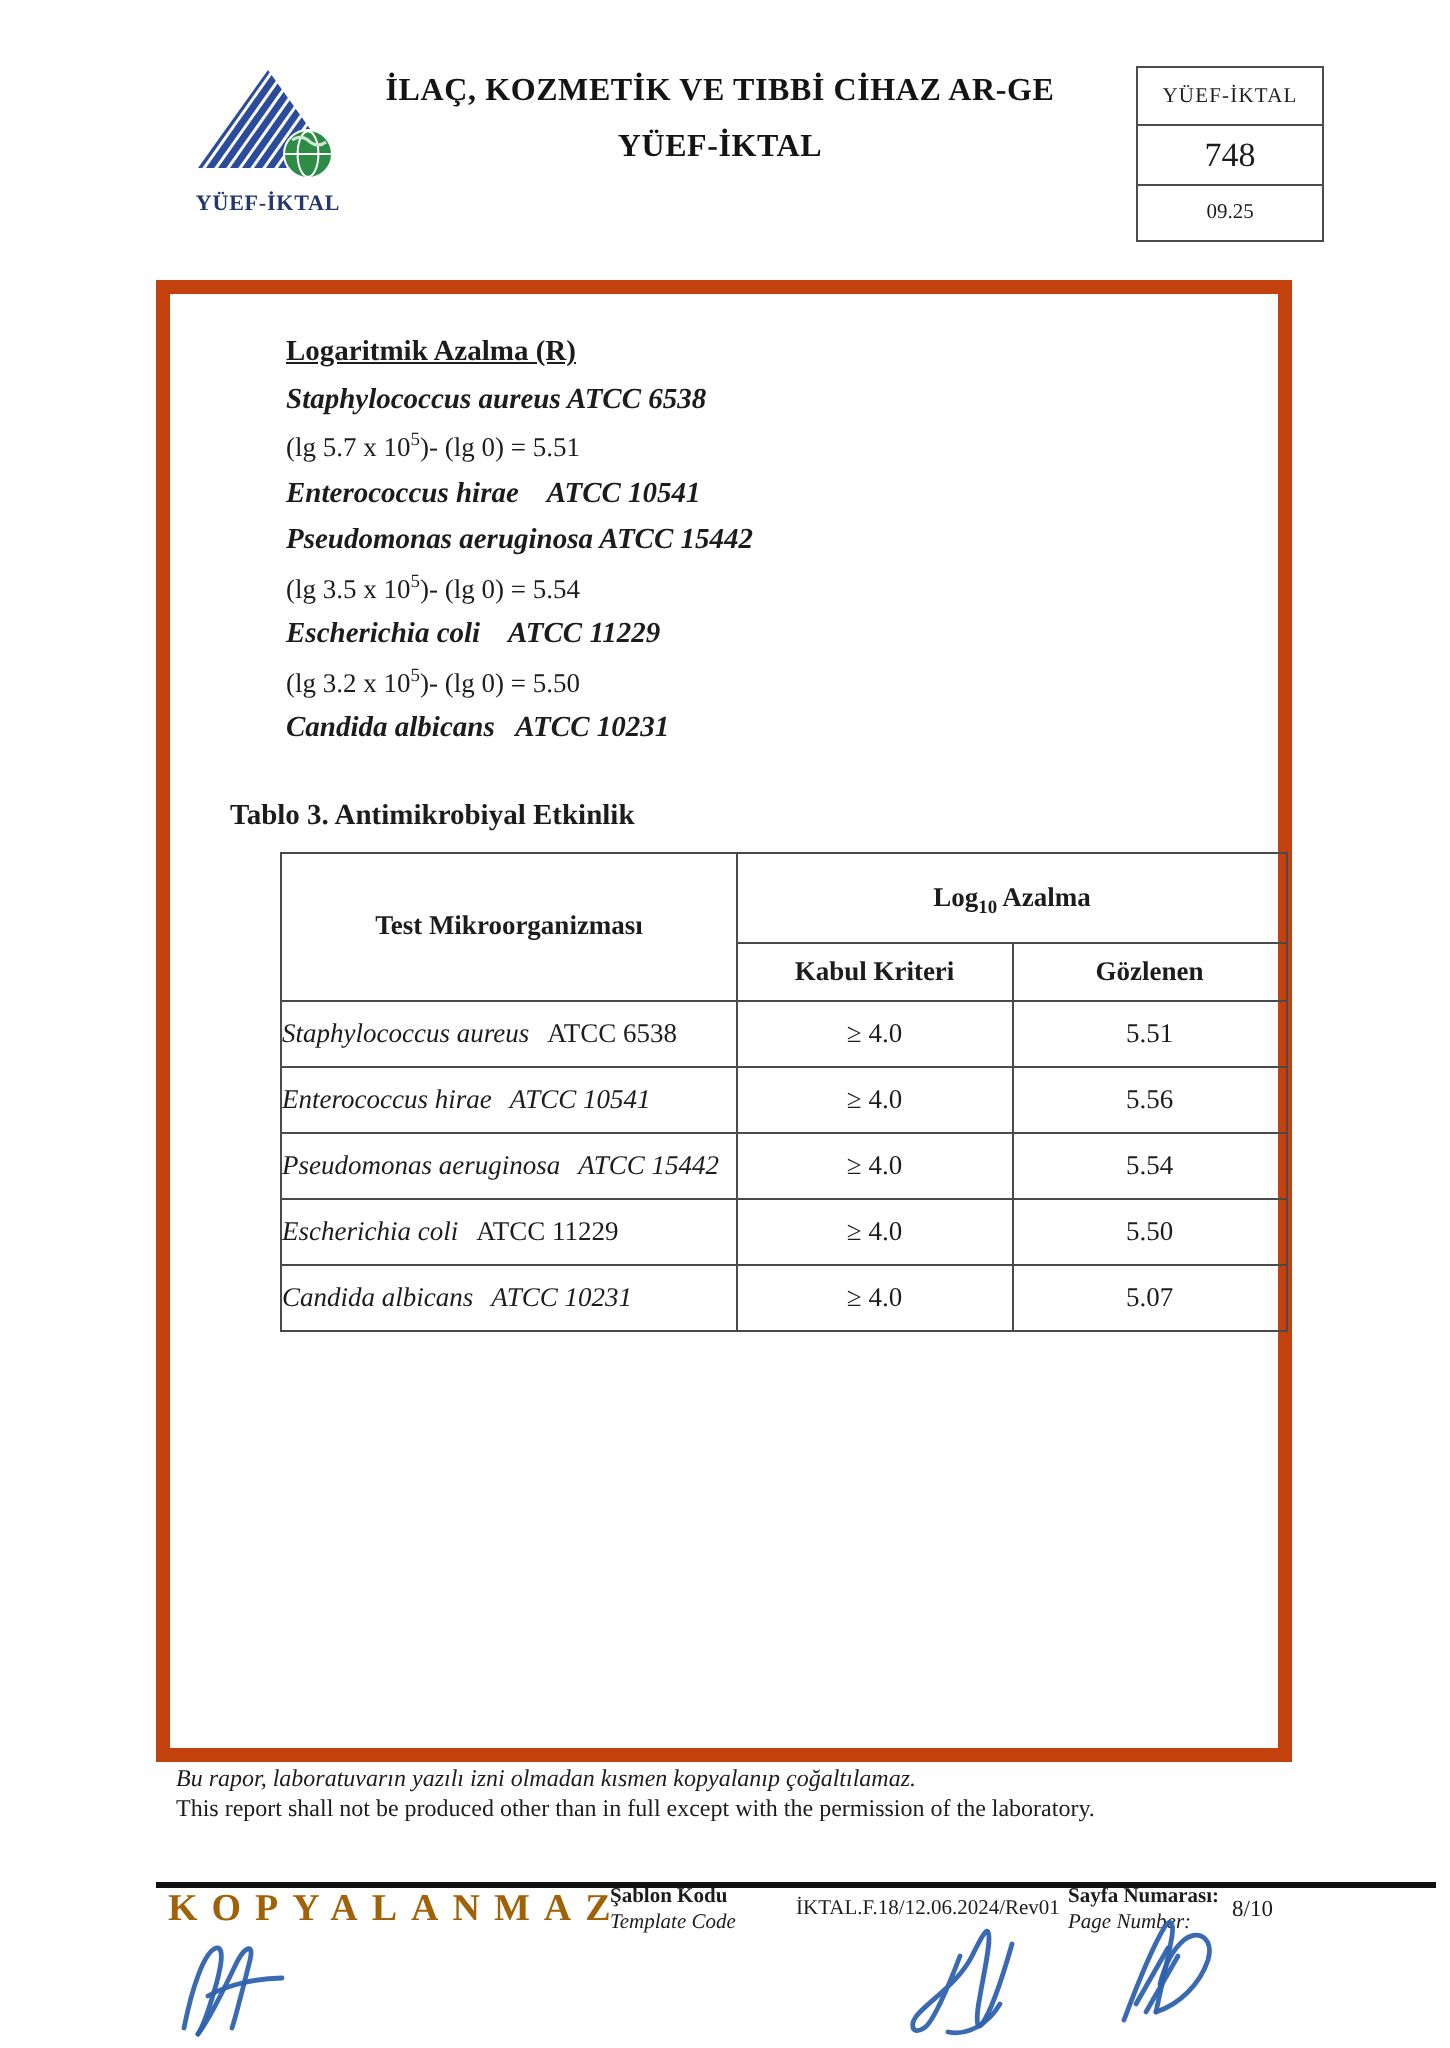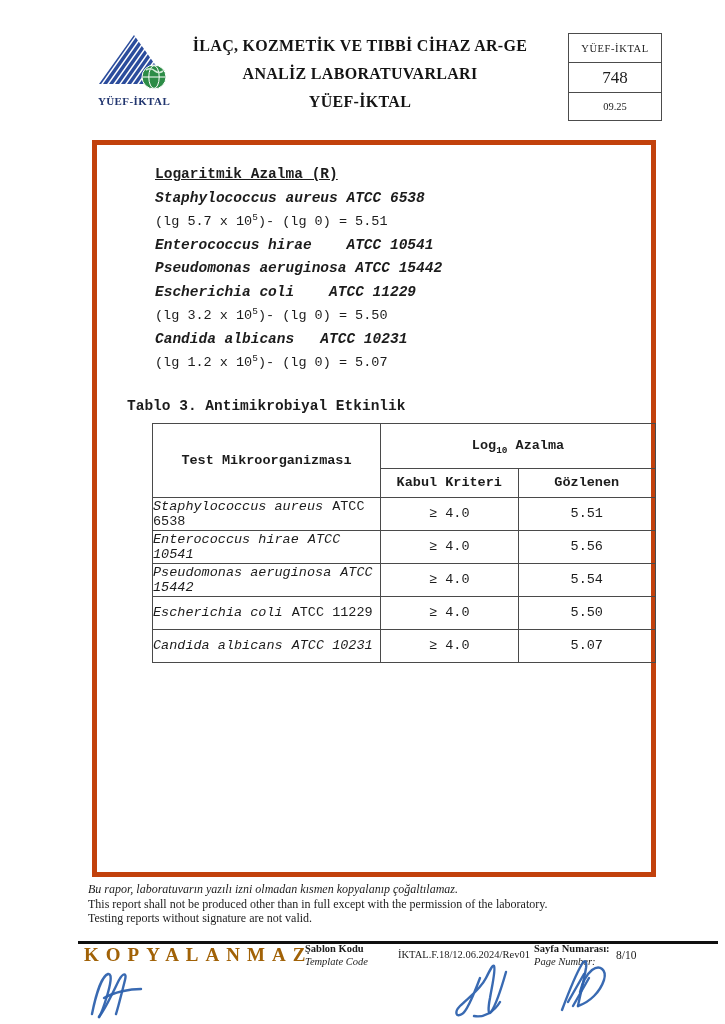--- a/index.html
+++ b/index.html
@@ -14,21 +14,21 @@
   .title-block{left:150px;top:32px;width:420px;text-align:center;}
   .title-line{font-size:16px;font-weight:bold;line-height:28px;color:#141414;letter-spacing:.3px;}
   .doc-box{left:568px;top:33px;width:92px;border:1px solid #4c4c4c;background:#fff;}
   .doc-cell{text-align:center;border-bottom:1px solid #4c4c4c;display:flex;align-items:center;justify-content:center;}
   .doc-cell:last-child{border-bottom:none;}
   .doc-org{height:28px;font-size:10.5px;letter-spacing:.6px;}
   .doc-num{height:29px;font-size:17px;}
   .doc-date{height:27px;font-size:10.5px;}
 
   
-  .content{left:92px;top:140px;width:554px;height:727px;border:5px solid #c2410c;font-family:Liberation Mono, monospace;}
+  .content{left:78px;top:140px;width:554px;height:727px;border:7px solid #c2410c;}
   .section-title{margin:18px 0 0 58px;font-size:14.5px;font-weight:bold;text-decoration:underline;
                  line-height:23.5px;height:23.5px;}
   .organism{margin:0 0 0 58px;font-size:14.5px;font-weight:bold;font-style:italic;
             line-height:23.5px;height:23.5px;}
   .formula{margin:0 0 0 58px;font-size:13.5px;line-height:23.5px;height:23.5px;}
   .formula sup{font-size:70%;vertical-align:super;line-height:0;}
   .table-caption{margin:23px 0 9px 30px;font-size:14.5px;font-weight:bold;}
 
   
   table.results{border-collapse:collapse;margin-left:55px;width:504px;table-layout:fixed;}
@@ -92,46 +92,45 @@
       <circle cx="60" cy="45" r="12" fill="#2c8c46" stroke="#ffffff" stroke-width="1"></circle>
       <ellipse cx="60" cy="45" rx="5.2" ry="11.4" fill="none" stroke="#ffffff" stroke-width="1"></ellipse>
       <line x1="48.6" y1="45" x2="71.4" y2="45" stroke="#ffffff" stroke-width="1"></line>
       <path d="M52,38 q5,-3 9,1 q4,3 8,0" fill="none" stroke="#cfe9d4" stroke-width="1.6"></path>
     </svg>
     <div class="logo-label">YÜEF-İKTAL</div>
   </div>
 
   <div class="abs title-block">
     <div class="title-line">İLAÇ, KOZMETİK VE TIBBİ CİHAZ AR-GE</div>
-    <div class="title-line">ANALİZ LABORATUVARLARI</div>
     <div class="title-line">YÜEF-İKTAL</div>
   </div>
 
   <div class="abs doc-box">
     <div class="doc-cell doc-org">YÜEF-İKTAL</div>
     <div class="doc-cell doc-num">748</div>
     <div class="doc-cell doc-date">09.25</div>
   </div>
 
   <div class="abs content">
 
     <p class="section-title">Logaritmik Azalma (R)</p>
 
     <p class="organism pw">Staphylococcus aureus ATCC 6538</p>
     <p class="formula"><span class="pw">(lg 5.7 x 10</span><sup>5</sup><span class="pw">)- (lg 0) = 5.51</span></p>
 
     <p class="organism pw">Enterococcus hirae    ATCC 10541</p>
 
     <p class="organism pw">Pseudomonas aeruginosa ATCC 15442</p>
+    <p class="formula"><span class="pw">(lg 3.5 x 10</span><sup>5</sup><span class="pw">)- (lg 0) = 5.54</span></p>
 
     <p class="organism pw">Escherichia coli    ATCC 11229</p>
     <p class="formula"><span class="pw">(lg 3.2 x 10</span><sup>5</sup><span class="pw">)- (lg 0) = 5.50</span></p>
 
     <p class="organism pw">Candida albicans   ATCC 10231</p>
-    <p class="formula"><span class="pw">(lg 1.2 x 10</span><sup>5</sup><span class="pw">)- (lg 0) = 5.07</span></p>
 
     <p class="table-caption">Tablo 3. Antimikrobiyal Etkinlik</p>
 
     <table class="results">
       <tbody>
           <tr class="h1">
         <th class="c1" rowspan="2">Test Mikroorganizması</th>
         <th colspan="2"><span>Log</span><sub>10</sub><span class="pw"> Azalma</span></th>
       </tr>
       <tr class="h2">
@@ -163,21 +162,20 @@
         <td class="val">≥ 4.0</td>
         <td class="val">5.07</td>
       </tr>
     </tbody>
       </table>
   </div>
 
   <div class="abs notes">
     <p class="note it">Bu rapor, laboratuvarın yazılı izni olmadan kısmen kopyalanıp çoğaltılamaz.</p>
     <p class="note">This report shall not be produced other than in full except with the permission of the laboratory.</p>
-    <p class="note">Testing reports without signature are not valid.</p>
   </div>
 
   <div class="abs rule"></div>
 
   <div class="abs stamp">KOPYALANMAZ</div>
 
   <div class="abs fblock tcode-label">
     <div class="tr">Şablon Kodu</div>
     <div class="en">Template Code</div>
   </div>

